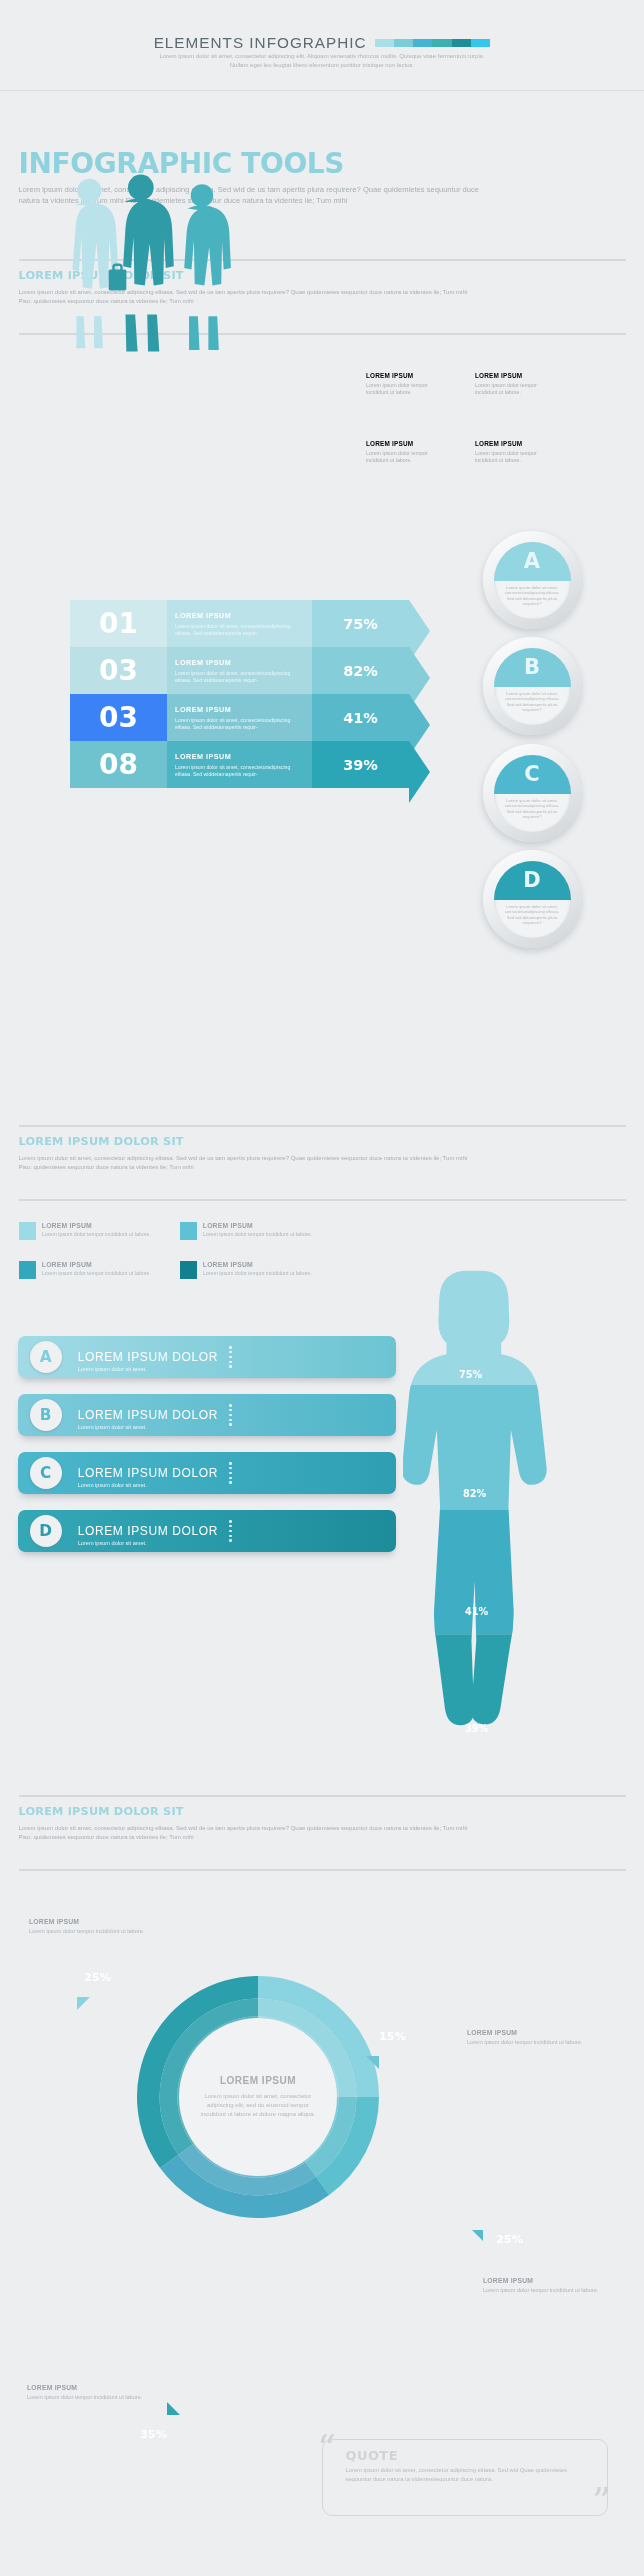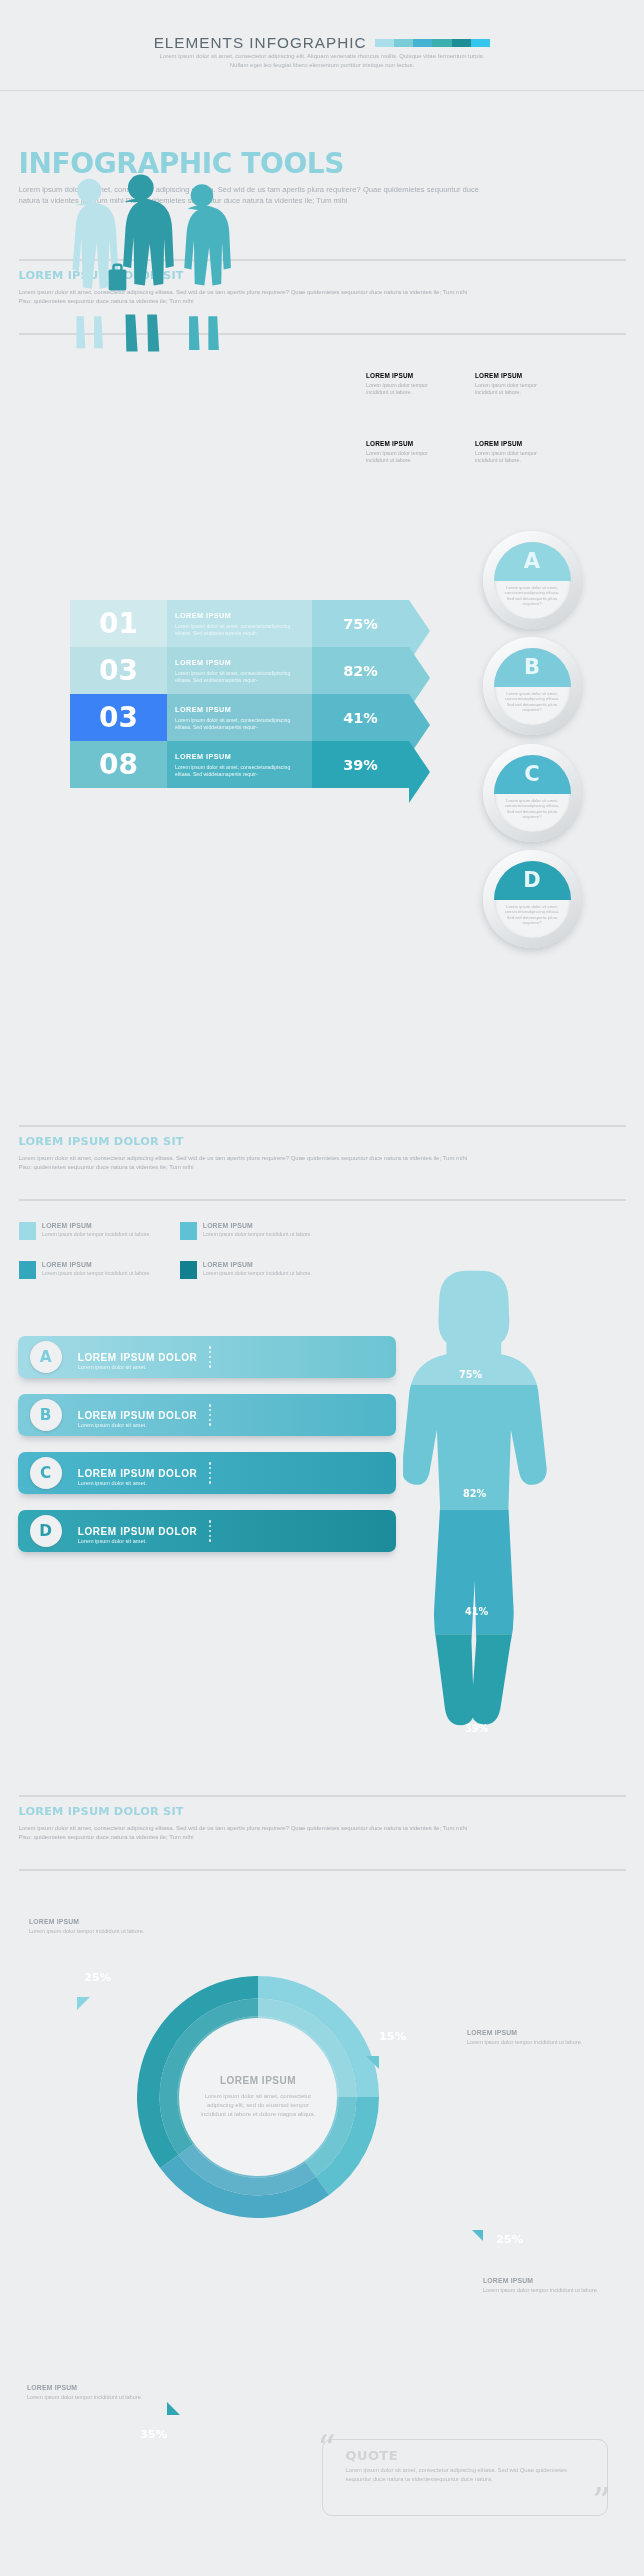--- a/index.html
+++ b/index.html
@@ -124,21 +124,21 @@
     display:flex; align-items:center; box-shadow:0 4.8px 7.2px -3.2px rgba(110,125,135,.45);
   }
   .rib .rcirc{
     width:32px; height:32px; border-radius:50%; margin-left:12px; flex:0 0 32px;
     background:#eef0f1; display:flex; align-items:center; justify-content:center;
     font-size:15.3px; font-weight:bold;
     box-shadow:0 0.8px 2.4px rgba(100,110,118,.35);
     font-family:"DejaVu Sans", sans-serif;
   }
   .rib .rtxt{ margin-left:16px; }
-  .rib .rtxt h5{ font-size:10px; font-weight:bold; color:#ffffff; letter-spacing:0.6px;margin-top:8px; }
+  .rib .rtxt h5{ font-size:12px; font-weight:normal; color:#ffffff; letter-spacing:0.6px;margin-top:8px; }
   .rib .rtxt p{ font-size:5.6px; color:#eaf6f8; margin-top:1.6px; }
   .rib .rdots{
     margin-left:11.3px; width:2.4px; display:flex; flex-direction:column; gap:2.4px;
   }
   .rib .rdots i{ width:2.4px; height:2.4px; background:#ffffff; border-radius:50%; display:block; opacity:.85; }
 
   
   .bodypct{
     position:absolute; font-size:9.7px; font-weight:bold; color:#ffffff;
     font-family:"DejaVu Sans", sans-serif;

